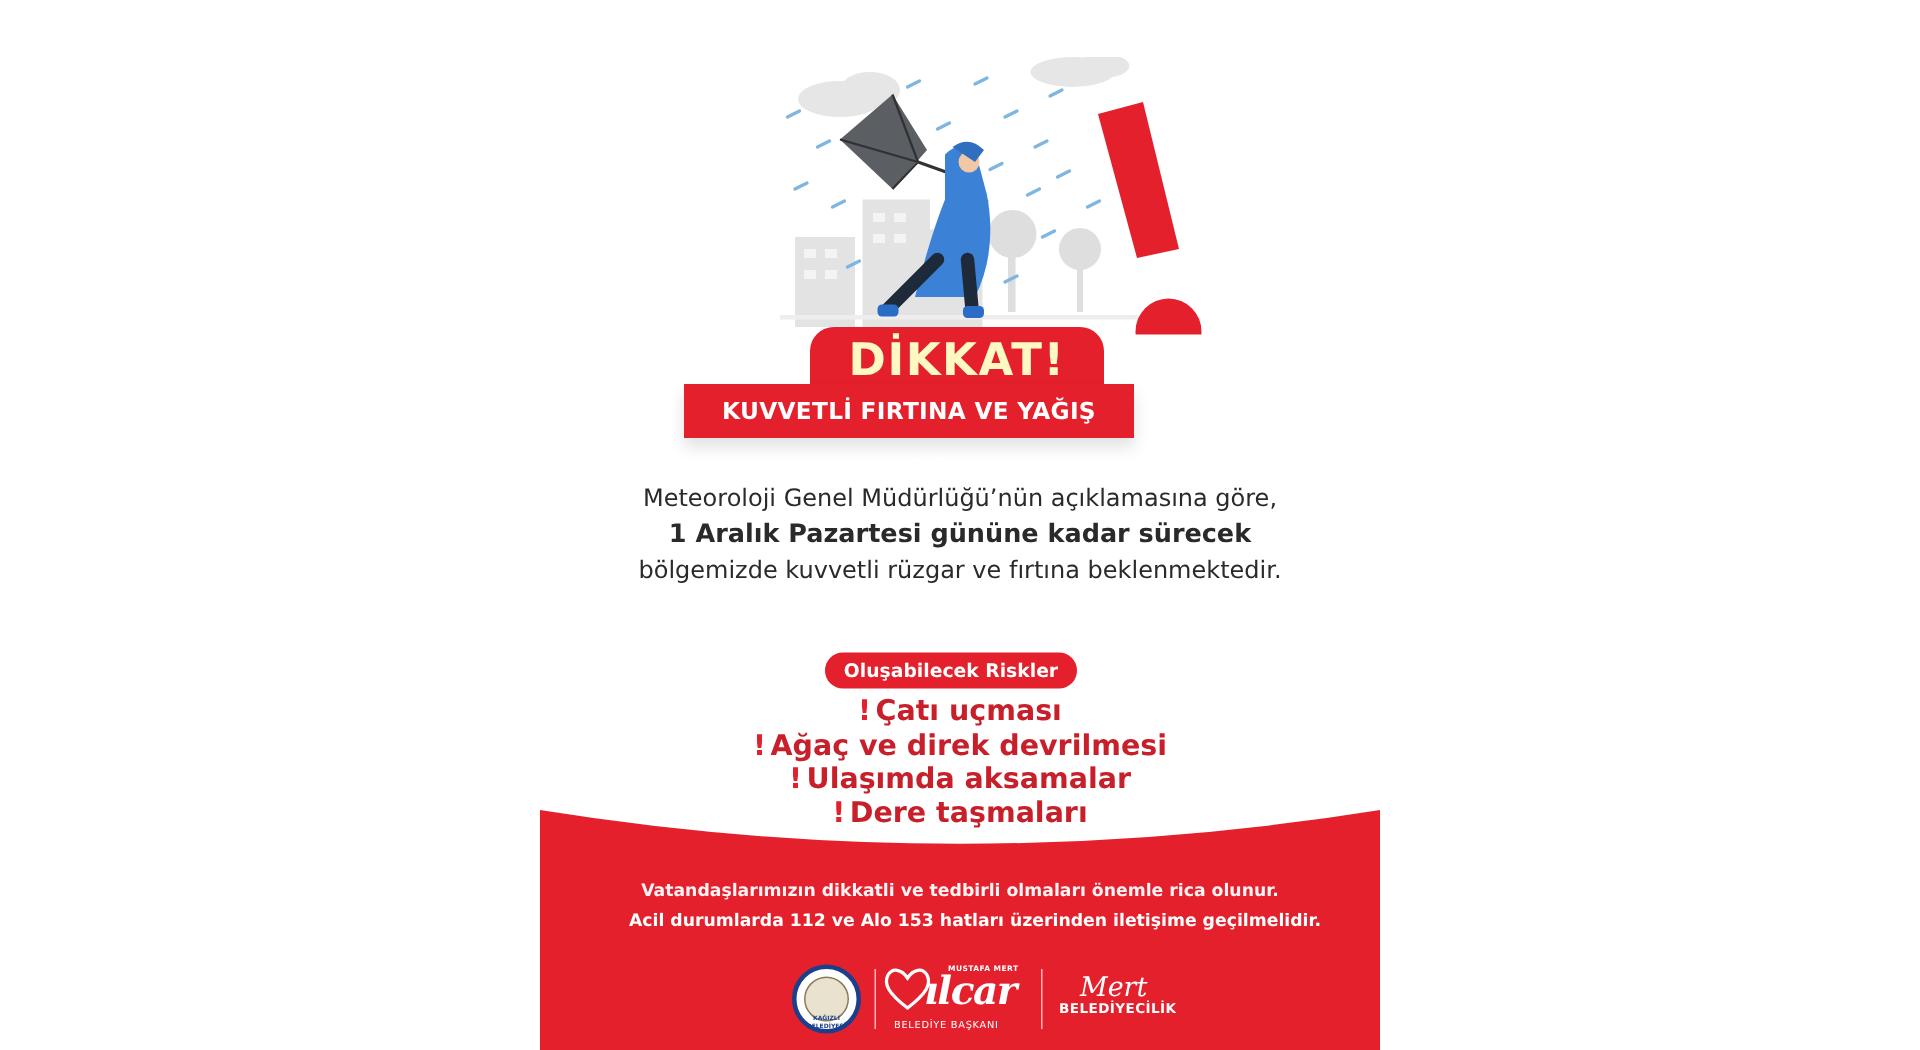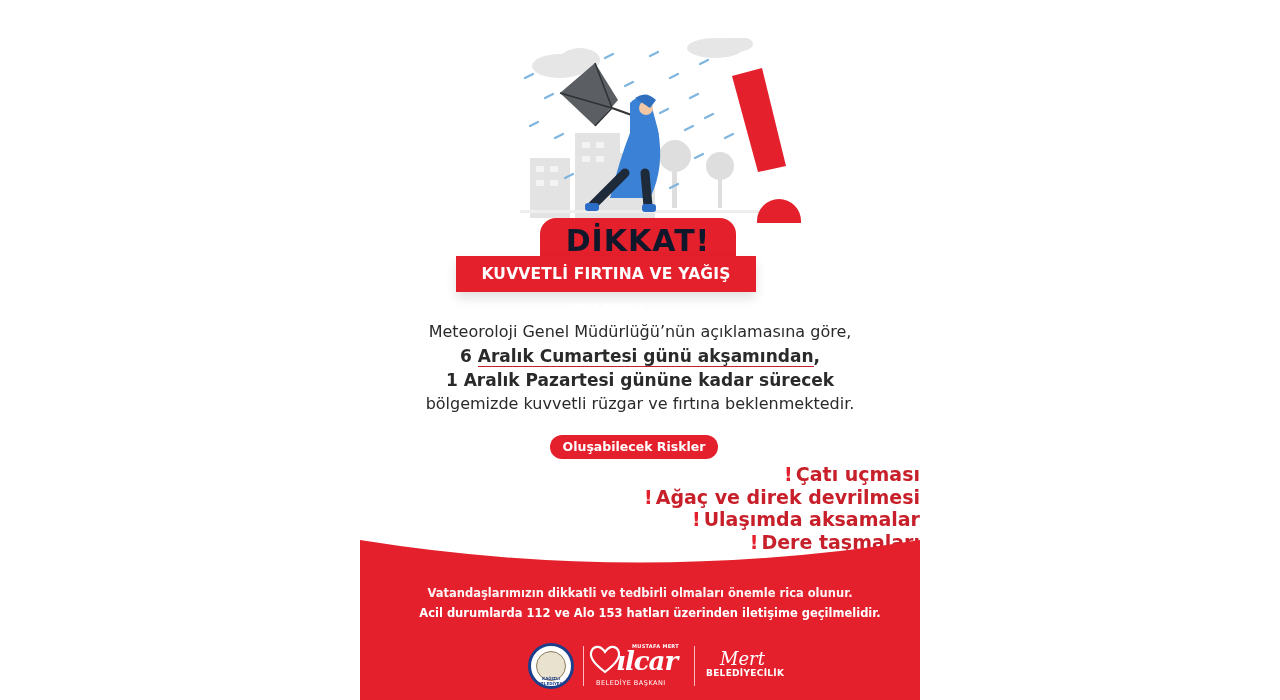--- a/index.html
+++ b/index.html
@@ -9,42 +9,42 @@
     .poster { position: absolute; left: 360px; top: 0; width: 560px; height: 700px; background: #ffffff; }
 
     
     .illustration { position: absolute; left: 140px; top: 38px; width: 320px; height: 185px; }
     .illustration svg { width: 100%; height: 100%; display: block; }
 
     
     .dikkat-tab {
       position: absolute; left: 180px; top: 218px; width: 196px; height: 44px;
       background: #e4202c; border-radius: 16px 16px 0 0;
-      color: #0f172a; font-weight: bold; font-size: 30px; text-align: center; line-height: 46px;
+      color: #fef9c3; font-weight: bold; font-size: 30px; text-align: center; line-height: 46px;
       letter-spacing: 1px;
     }
     .warning-bar {
       position: absolute; left: 96px; top: 256px; width: 300px; height: 36px;
       background: #e4202c; color: #ffffff; font-weight: bold; font-size: 15.5px;
       text-align: center; line-height: 37px; letter-spacing: 0.2px;
       box-shadow: 0 6px 10px rgba(0,0,0,0.12);
     }
 
     
     .statement { position: absolute; left: 0; top: 320px; width: 560px; text-align: center; color: #2a2a2a; }
     .statement .line { font-size: 16px; line-height: 24px; height: 24px; white-space: nowrap; }
     .statement .bold { font-weight: bold; font-size: 17px; }
     .statement .underlined { display: inline-block; border-bottom: 1.5px solid #c8202a; line-height: 20px; }
 
     .risks-pill {
       position: absolute; left: 190px; top: 435px; width: 168px; height: 24px;
       background: #e4202c; border-radius: 12px; color: #fff; font-weight: bold;
       font-size: 12.5px; text-align: center; line-height: 24px;
     }
-    .risk-list { position: absolute; left: 0; top: 463px; width: 560px; text-align: right; }
+    .risk-list { position: absolute; left: 0; top: 463px; width: 560px; text-align: center; }
     .risk-item { font-size: 19px; line-height: 22.5px; height: 22.5px; color: #c8202a; font-weight: bold; white-space: nowrap; }
     .risk-item .mark { color: #e4202c; font-weight: 900; margin-right: 3px; }
 
     
     .footer { position: absolute; left: 0; top: 535px; width: 560px; height: 165px; }
     .footer svg.bg { position: absolute; left: 0; top: 0; width: 560px; height: 165px; }
     .footer-text { position: absolute; left: 0; top: 48px; width: 560px; text-align: center; color: #fff; }
     .footer-text .l1 { font-size: 11.5px; line-height: 20px; font-weight: bold; opacity: 0.95; }
     .footer-text .l2 { font-size: 11.5px; line-height: 20px; font-weight: bold; margin-left: 20px; }
 
@@ -144,21 +144,20 @@
       <path d="M232 38 L262 30 L286 128 L258 134 Z" fill="#e4202c"></path>
       <circle cx="279" cy="183" r="22" fill="#e4202c"></circle>
     </svg>
   </div>
 
   <div class="dikkat-tab">DİKKAT!</div>
   <div class="warning-bar">KUVVETLİ FIRTINA VE YAĞIŞ UYARISI!</div>
 
   <div class="statement">
     <div class="line">Meteoroloji Genel Müdürlüğü’nün açıklamasına göre,</div>
-    <div class="line bold"><span>6 </span><span class="underlined">Aralık Cumartesi günü akşamından</span><span>,</span></div>
     <div class="line bold">1 Aralık Pazartesi gününe kadar sürecek</div>
     <div class="line">bölgemizde kuvvetli rüzgar ve fırtına beklenmektedir.</div>
   </div>
 
   <div class="risks-pill">Oluşabilecek Riskler</div>
   <div class="risk-list">
     <div class="risk-item"><span class="mark">!</span><span>Çatı uçması</span></div>
     <div class="risk-item"><span class="mark">!</span><span>Ağaç ve direk devrilmesi</span></div>
     <div class="risk-item"><span class="mark">!</span><span>Ulaşımda aksamalar</span></div>
     <div class="risk-item"><span class="mark">!</span><span>Dere taşmaları</span></div>

